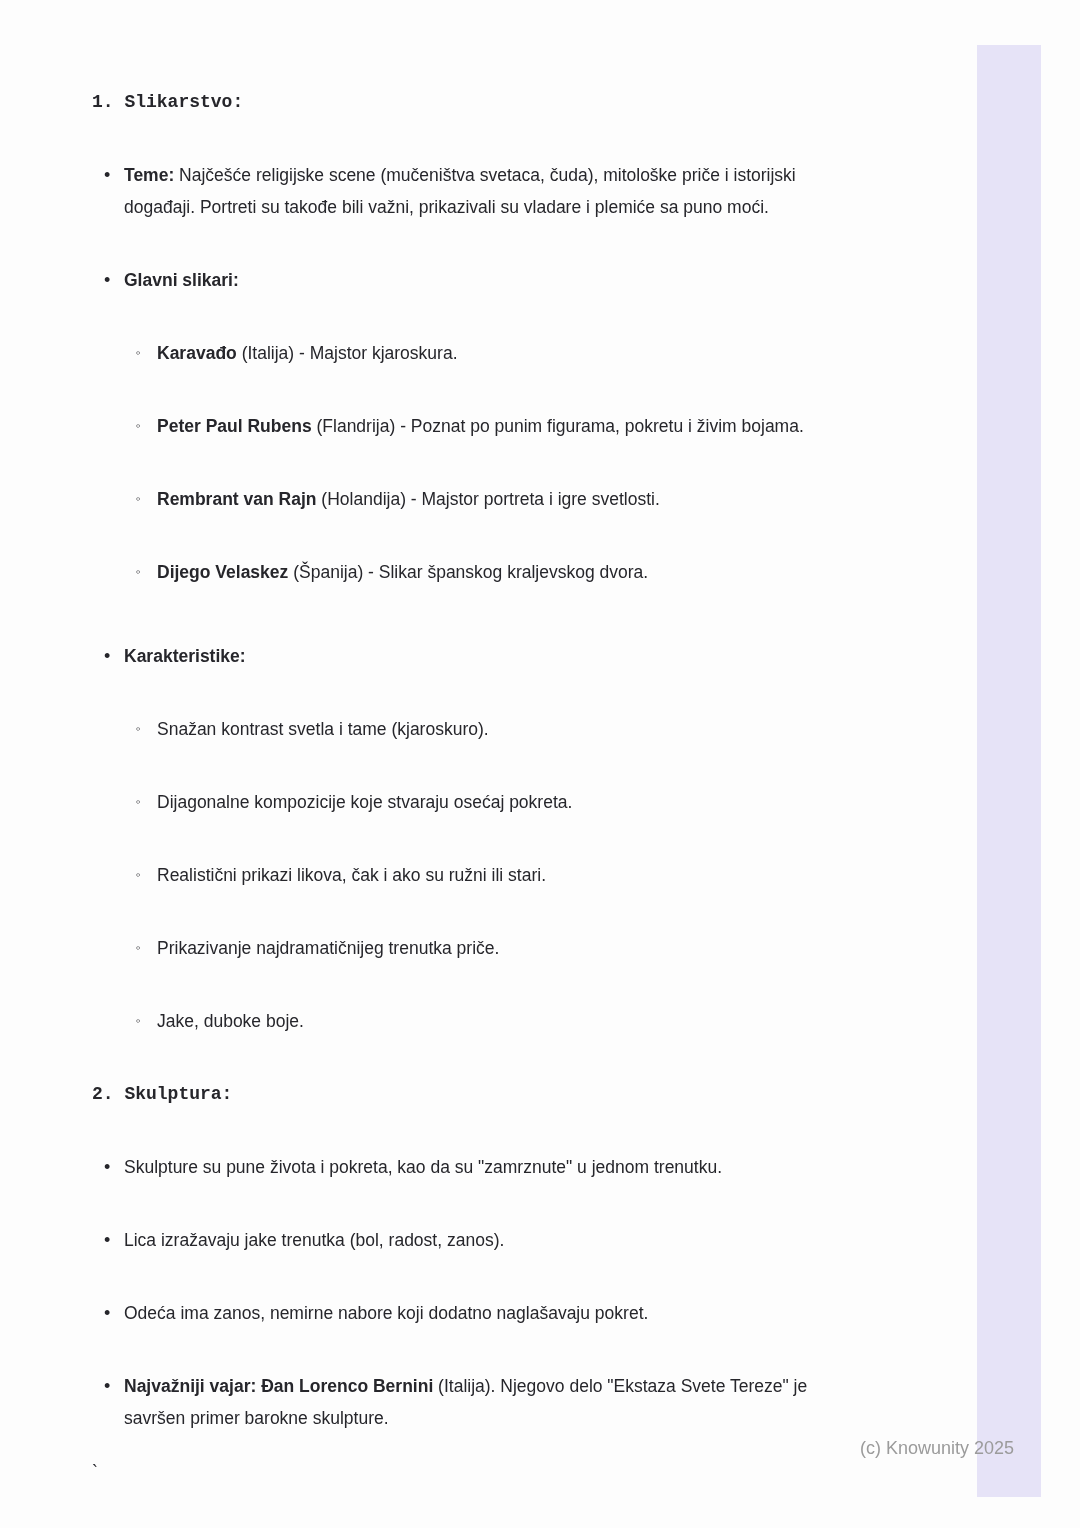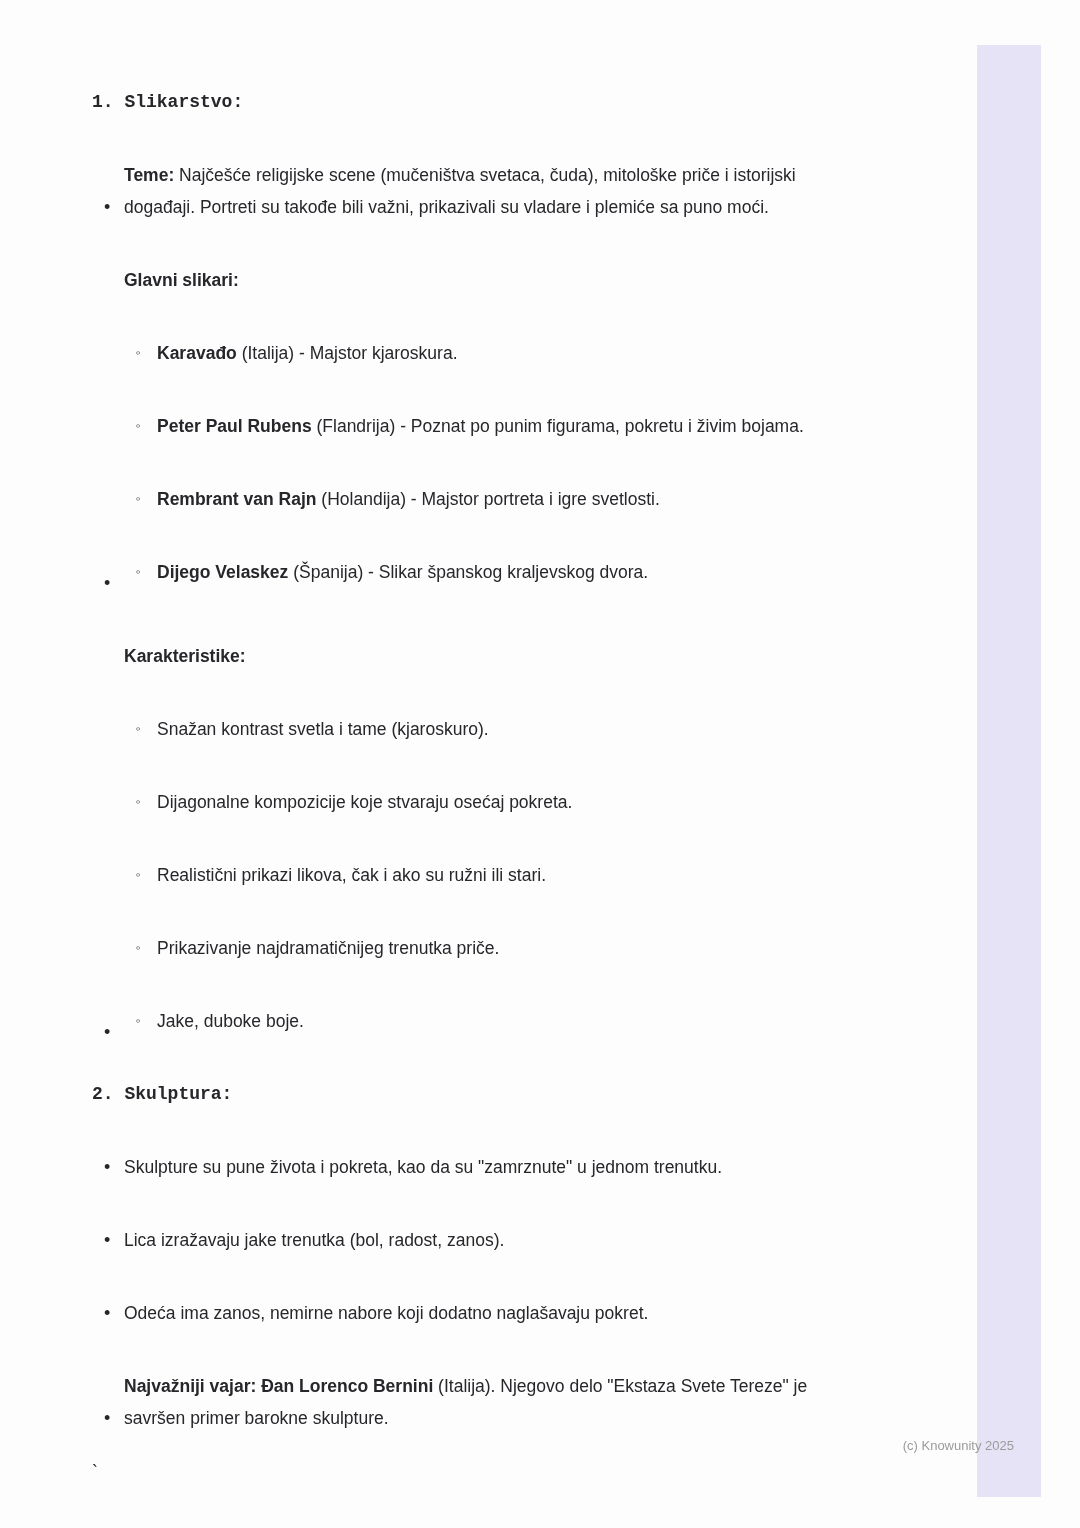--- a/index.html
+++ b/index.html
@@ -40,21 +40,21 @@
   .section-heading {
     font-size: 18px;
     font-weight: bold;
     line-height: 32px;
     margin: 30px 0 24px 0;
     font-family: Liberation Mono, monospace;
   }
   .list { margin: 0 0 6px 0; }
   .li {
     display: flex;
-    align-items: flex-end;
+    align-items: flex-start;
     margin-bottom: 12px;
     margin-top: 41px;
   }
   .li .marker {
     flex: 0 0 auto;
     width: 20px;
     text-align: left;
   }
   .li.l1 { padding-left: 12px; }
   .li.l1 > .marker::before { content: "\2022"; font-size: 18px; }
@@ -69,21 +69,21 @@
   strong { font-weight: bold; }
   .stray {
     margin-top: 22px;
     font-size: 17.5px;
   }
   .footer {
     position: absolute;
     top: 1438px;
     right: 66px;
     z-index: 3;
-    font-size: 13px;
+    font-size: 18px;
     color: #9b9b9b;
   }
 </style>
 </head>
 <body>
 
 <div class="side-strip"></div>
 
 <div class="content">
 

